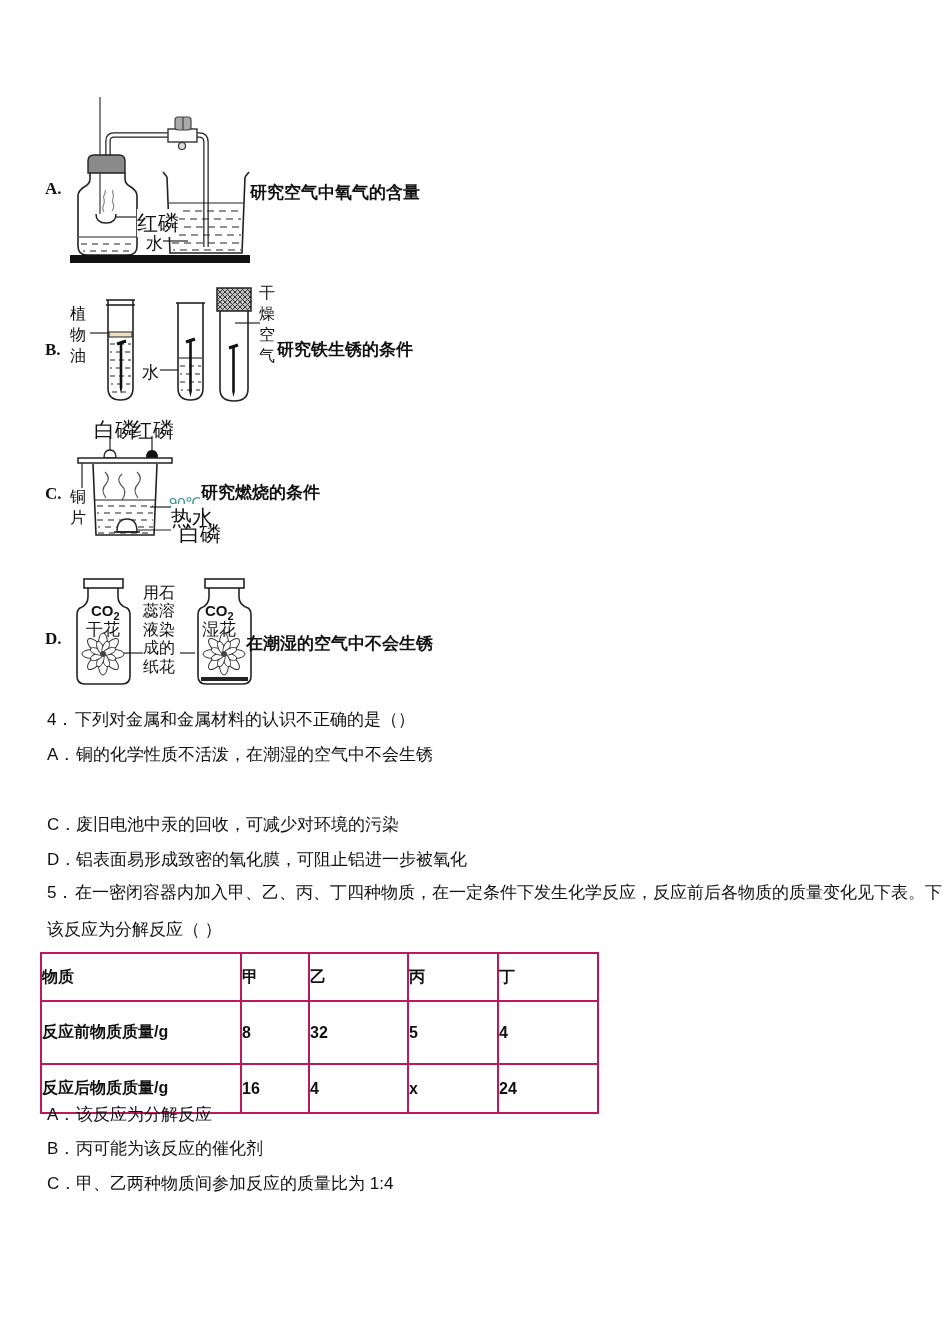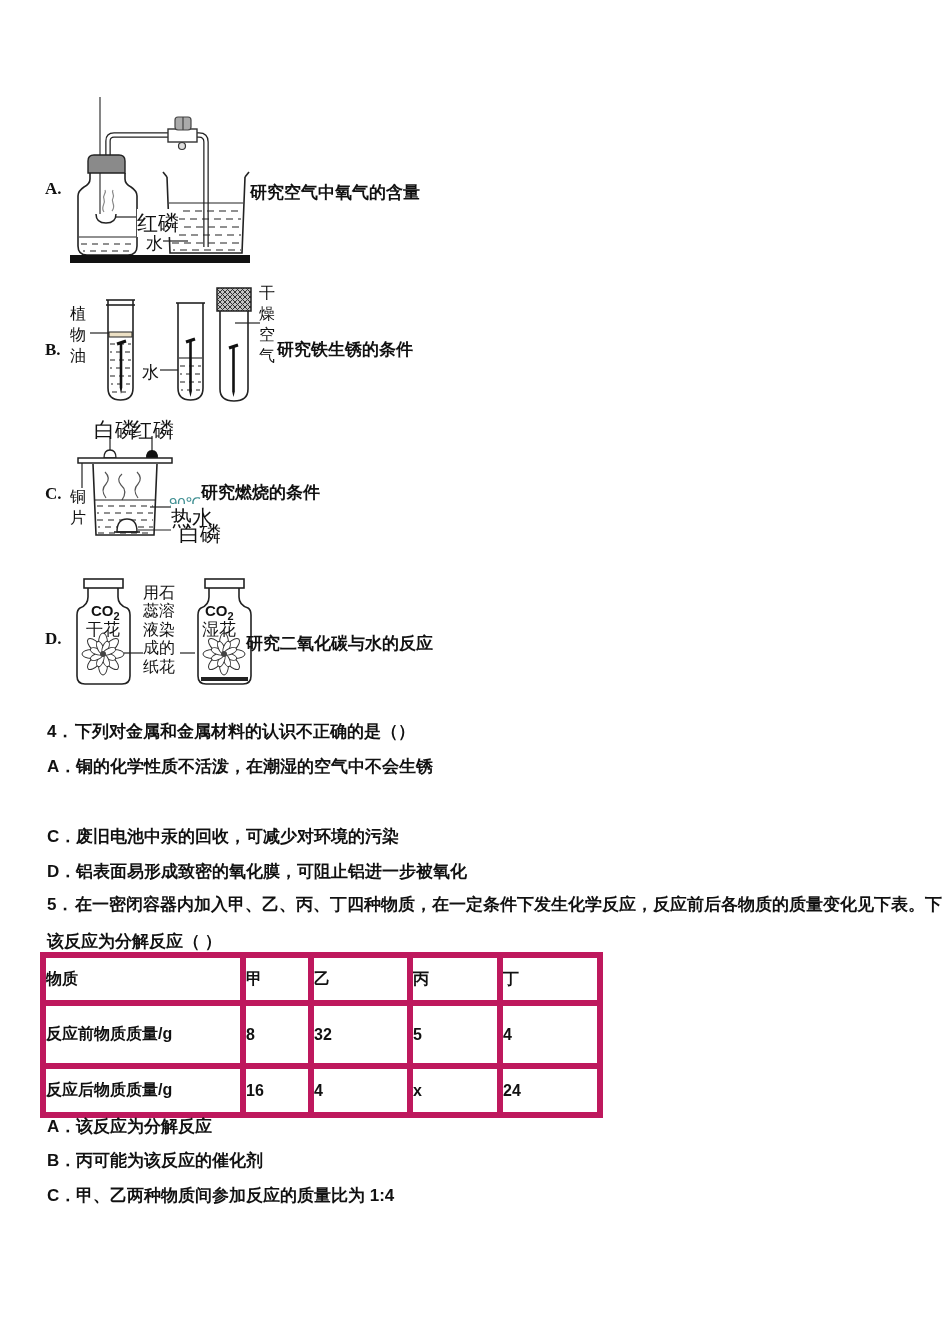--- a/index.html
+++ b/index.html
@@ -1,32 +1,32 @@
 <!DOCTYPE html>
 <html lang="zh"><head>
 <meta charset="utf-8">
 <style>
   html,body{margin:0;padding:0;background:#fff;}
   #page{position:relative;width:950px;height:1344px;background:#ffffff;overflow:hidden;
         font-family:"Liberation Sans",sans-serif;color:#111;}
   .abs{position:absolute;}
-  .q{font-size:17px;font-weight:700;white-space:nowrap;margin-top:12px;}
+  .q{font-size:17px;font-weight:400;white-space:nowrap;}
   .qnum{display:inline-block;width:28px;}
   .optL{display:inline-block;width:29px;}
   .marker{font-family:"Liberation Serif",serif;font-weight:700;font-size:17px;}
   .cap{font-size:17px;font-weight:700;white-space:nowrap;}
   .dlabel{font-size:21px;font-weight:400;white-space:nowrap;}
   .dlabel.big{font-size:17px;}
   .vtext{width:18px;line-height:21px;word-break:break-all;font-size:16px;font-weight:400;}
   .vtext2{width:36px;line-height:18.4px;word-break:break-all;font-size:16px;font-weight:400;}
   .temp{color:#3f8f92;font-size:15px;font-weight:400;white-space:nowrap;}
   .co2{font-size:15px;font-weight:700;white-space:nowrap;}
   .co2 sub{font-size:11px;}
   table.mt{border-collapse:collapse;table-layout:fixed;background:#fff;}
-  table.mt td{border:6px solid #be185d;font-size:16px;font-weight:700;
+  table.mt td{border:2px solid #be185d;font-size:16px;font-weight:700;
               padding:0 0 0 0;vertical-align:middle;overflow:hidden;}
   svg{position:absolute;overflow:visible;}
   svg .ink{stroke:#222;fill:none;stroke-width:1.6;}
 </style>
 </head>
 <body>
 
 <div id="page">
 
   <svg style="left:60px;top:95px" width="195" height="172" viewBox="0 0 195 172">
@@ -218,21 +218,21 @@
       <rect x="131" y="102" width="47" height="4" fill="#222" stroke="none"></rect>
     </g>
     <use href="#flower" x="154" y="79"></use>
   </svg>
   <div class="abs marker" style="left:45px;top:629px">D.</div>
   <div class="abs co2" style="left:91px;top:602px"><span>CO</span><sub>2</sub></div>
   <div class="abs dlabel big" style="left:86px;top:618px">干花</div>
   <div class="abs vtext2" style="left:143px;top:584px;background:#fff">用石蕊溶液染成的纸花</div>
   <div class="abs co2" style="left:205px;top:602px"><span>CO</span><sub>2</sub></div>
   <div class="abs dlabel big" style="left:202px;top:618px">湿花</div>
-  <div class="abs cap" style="left:246px;top:632px">研究二氧化碳与水的反应</div>
+  <div class="abs cap" style="left:246px;top:632px">在潮湿的空气中不会生锈</div>
 
   <div class="abs q" style="left:47px;top:708px"><span class="qnum">4．</span><span>下列对金属和金属材料的认识不正确的是（）</span></div>
   <div class="abs q" style="left:47px;top:743px"><span class="optL">A．</span><span>铜的化学性质不活泼，在潮湿的空气中不会生锈</span></div>
   <div class="abs q" style="left:47px;top:813px"><span class="optL">C．</span><span>废旧电池中汞的回收，可减少对环境的污染</span></div>
   <div class="abs q" style="left:47px;top:848px"><span class="optL">D．</span><span>铝表面易形成致密的氧化膜，可阻止铝进一步被氧化</span></div>
 
   <div class="abs q" style="left:47px;top:881px"><span class="qnum">5．</span><span>在一密闭容器内加入甲、乙、丙、丁四种物质，在一定条件下发生化学反应，反应前后各物质的质量变化见下表。下</span></div>
   <div class="abs q" style="left:47px;top:918px">该反应为分解反应（ ）</div>
 
   <table class="mt abs" style="left:40px;top:952px;width:557px">

